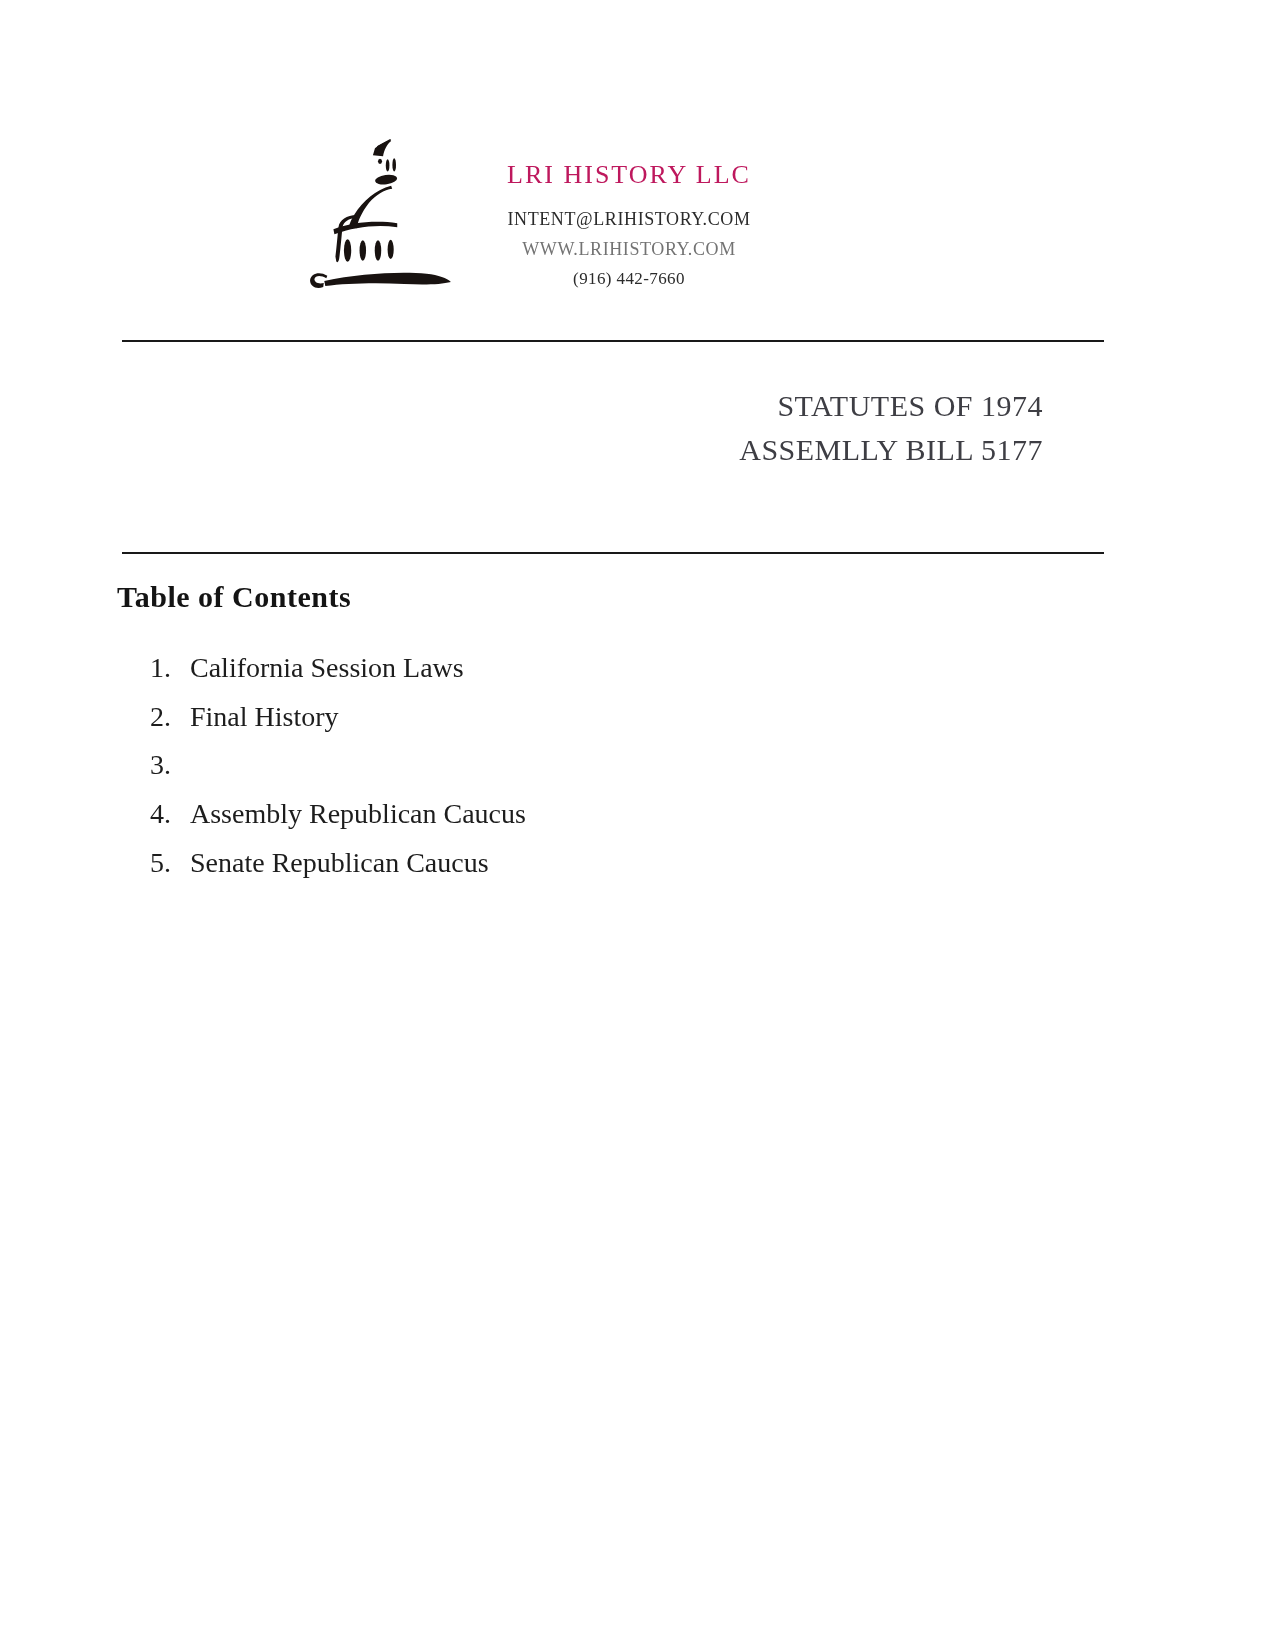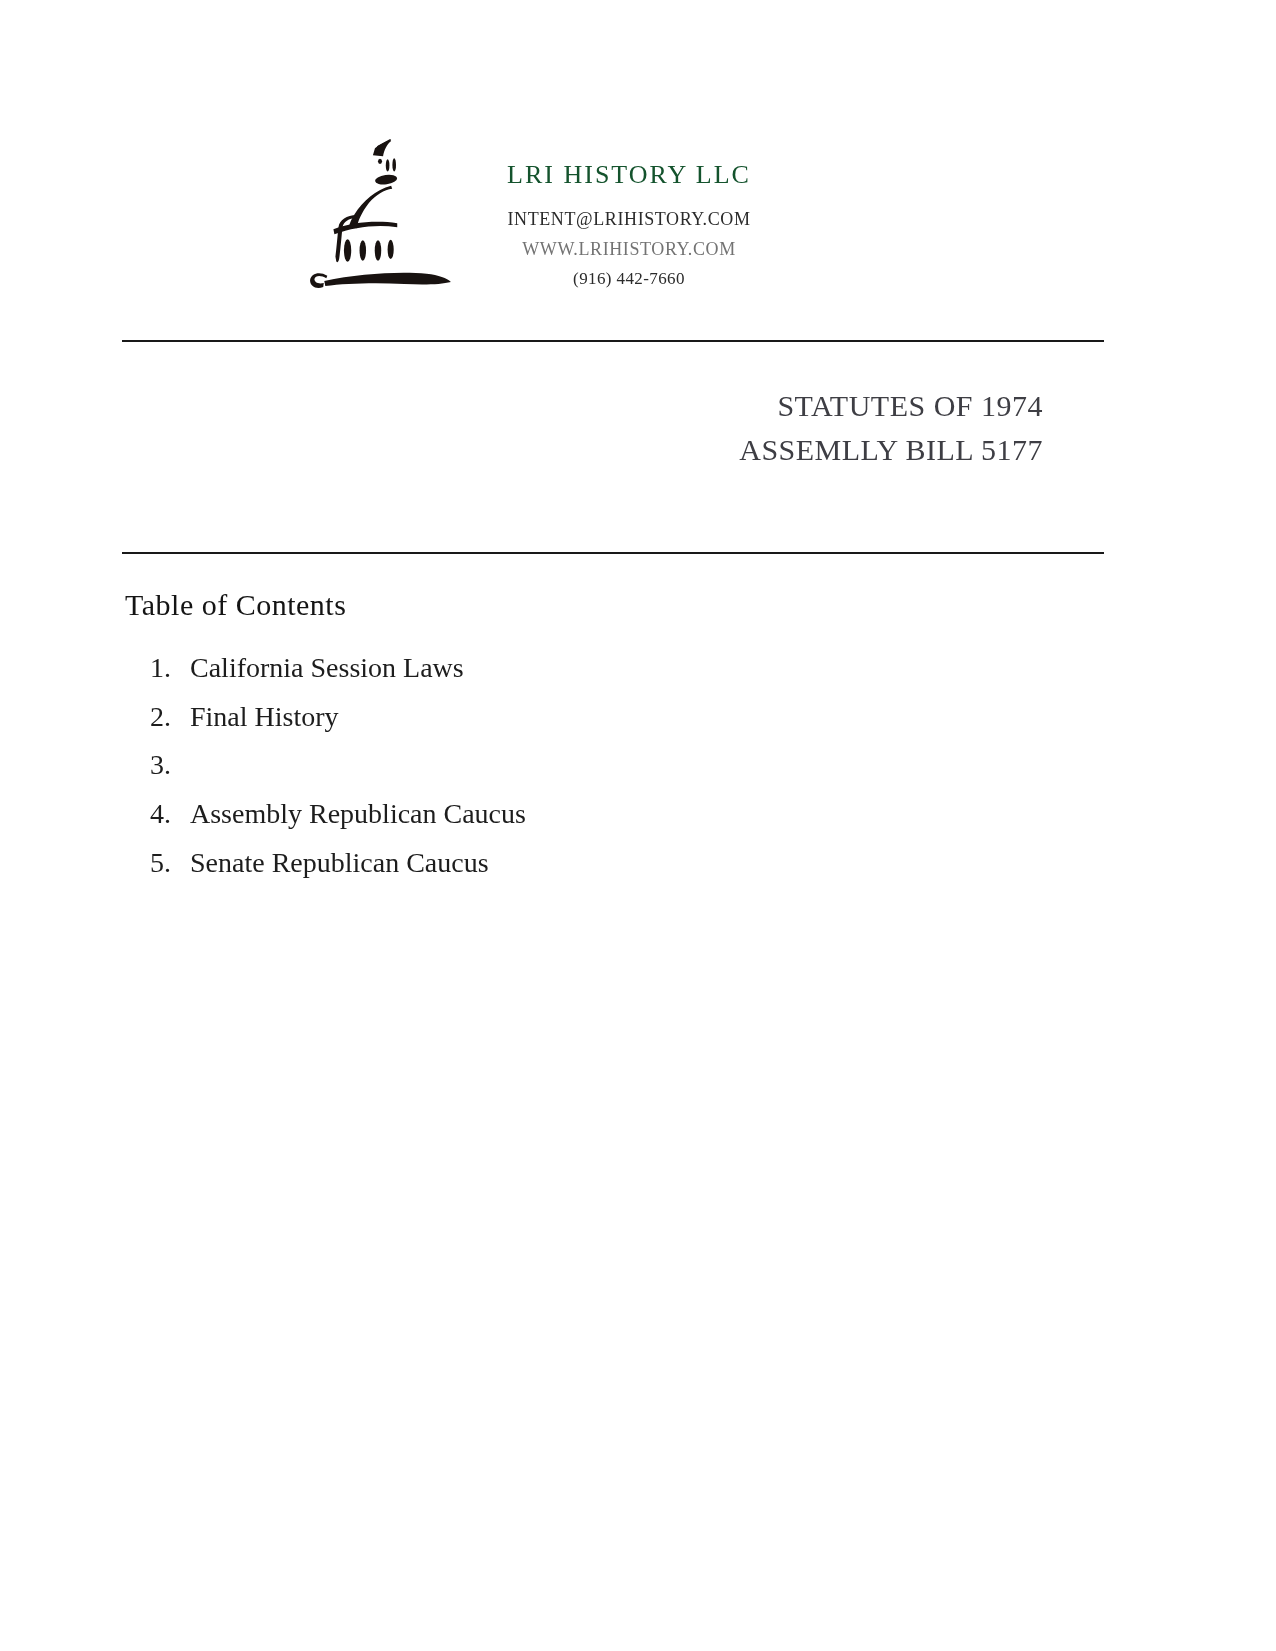--- a/index.html
+++ b/index.html
@@ -25,21 +25,21 @@
     left: 448px;
     width: 362px;
     text-align: center;
     color: #1f1f1f;
   }
   .company-name {
     top: 161px;
     font-size: 26px;
     letter-spacing: 2px;
     line-height: 1.1;
-    color: #14532d;
+    color: #be185d;
   }
   .company-email { top: 209px; font-size: 18px; letter-spacing: 0.6px; color: #2b2b2b; }
   .company-web   { top: 239px; font-size: 18px; letter-spacing: 0.6px; color: #737373; }
   .company-phone { top: 269px; font-size: 17px; letter-spacing: 0.4px; color: #2b2b2b; }
 
   
   .rule {
     position: absolute;
     left: 122px;
     width: 982px;
@@ -61,23 +61,23 @@
     color: #3e3e44;
     letter-spacing: 0.5px;
   }
   .title-line { white-space: pre-wrap; }
 
   
   .toc-heading {
     position: absolute;
     left: 117px;
     top: 580px;
-    margin: 8px;
+    margin: 0;
     font-size: 30px;
-    font-weight: normal;
+    font-weight: bold;
     letter-spacing: 0.5px;
     color: #141414;
   }
   .toc-list {
     position: absolute;
     left: 150px;
     top: 653px;
     color: #1d1d1d;
   }
   .toc-item {

